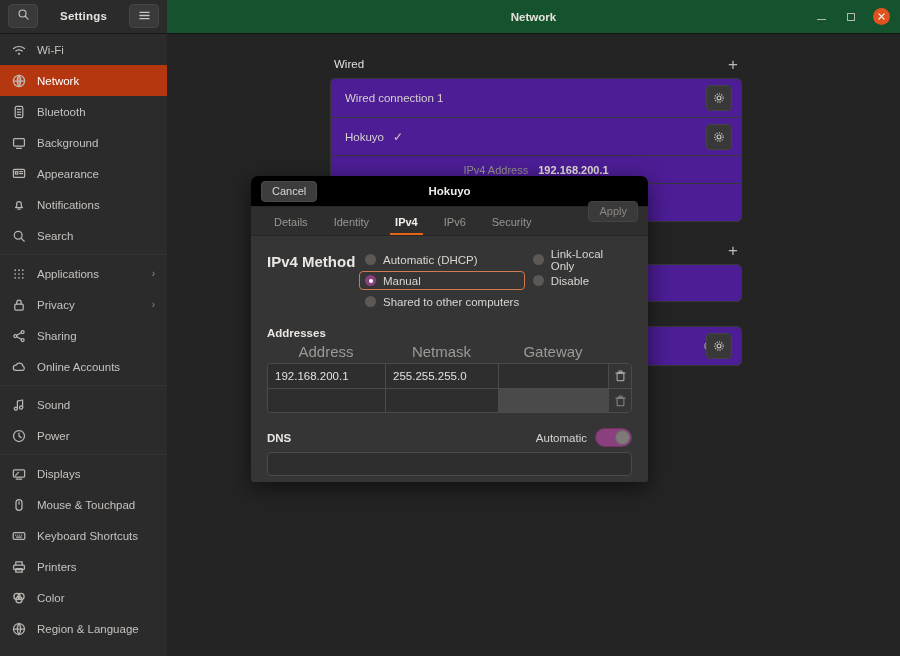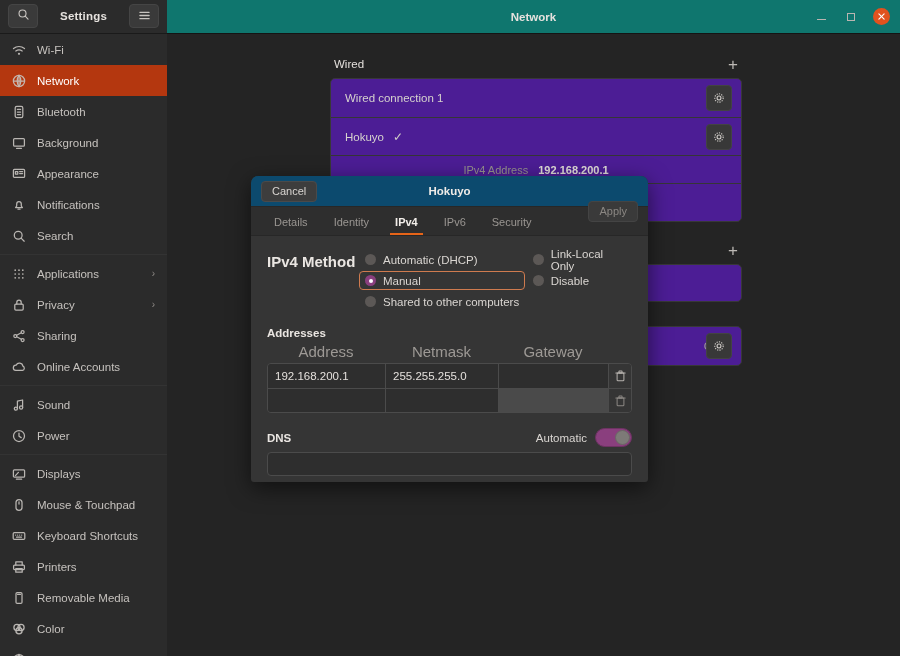--- a/index.html
+++ b/index.html
@@ -9,21 +9,21 @@
     font-family: "Liberation Sans", sans-serif;
     overflow: hidden;
     -webkit-font-smoothing: antialiased;
   }
   .window { position: relative; width: 900px; height: 656px; background:#242424; }
 
   
   .titlebar {
     position:absolute; top:0; left:0; width:900px; height:34px;
     display:flex; align-items:center;
-    background:#0f766e;
+    background:#14532d;
     border-bottom:1px solid #141414;
   }
   .tb-left {
     width:167px; height:34px; background:#2b2b2b;
     display:flex; align-items:center; justify-content:space-between;
     padding:0 8px; border-bottom:1px solid #1a1a1a;
   }
   .hdr-btn {
     width:30px; height:24px; border-radius:4px;
     background:#3a3a3a; border:1px solid #454545;
@@ -102,21 +102,21 @@
   .off-lbl { color:#9d9995; font-size:11.5px; margin-right:8px; }
 
   
   .dialog {
     position:absolute; left:251px; top:176px; width:397px; height:306px;
     background:#353535; border-radius:7px 7px 3px 3px;
     box-shadow:0 6px 22px rgba(0,0,0,.55);
     overflow:hidden;
   }
   .dlg-head {
-    height:31px; background:#0c4a6e; display:flex; align-items:center;
+    height:31px; background:#000000; display:flex; align-items:center;
     padding:0 10px; position:relative; border-bottom:1px solid #272727;
   }
   .dlg-btn {
     height:21px; padding:0 10px; border-radius:4px;
     background:#3d3d3d; border:1px solid #4a4a4a;
     color:#d9d5d1; font-size:11px; display:flex; align-items:center;
   }
   .dlg-btn.dim { background:#3a3a3a; border-color:#444; color:#8b8783; }
   .dlg-title {
     position:absolute; left:0; right:0; text-align:center;
@@ -418,30 +418,20 @@
         </div>
         <div class="side-item">
           <span class="ico">
             <svg width="14" height="14" viewBox="0 0 14 14" fill="none" stroke="#c6c2be" stroke-width="1.25" stroke-linecap="round" stroke-linejoin="round">
               <path d="M3.8 5V1.9h6.4V5"></path>
               <rect x="1.6" y="5" width="10.8" height="4.6" rx="1"></rect>
               <rect x="3.8" y="8.6" width="6.4" height="3.6"></rect>
             </svg>
           </span>
           <span class="lbl">Printers</span>
-          <span class="chev"></span>
-        </div>
-        <div class="side-item">
-          <span class="ico">
-            <svg width="14" height="14" viewBox="0 0 14 14" fill="none" stroke="#c6c2be" stroke-width="1.25" stroke-linecap="round" stroke-linejoin="round">
-              <rect x="4" y="1.6" width="6" height="10.8" rx="1.2"></rect>
-              <path d="M5.6 3.4h2.8"></path>
-            </svg>
-          </span>
-          <span class="lbl">Removable Media</span>
           <span class="chev"></span>
         </div>
         <div class="side-item">
           <span class="ico">
             <svg width="14" height="14" viewBox="0 0 14 14" fill="none" stroke="#c6c2be" stroke-width="1.25" stroke-linecap="round" stroke-linejoin="round">
               <circle cx="5" cy="5.4" r="3.1"></circle>
               <circle cx="9" cy="5.4" r="3.1"></circle>
               <circle cx="7" cy="8.8" r="3.1"></circle>
             </svg>
           </span>

